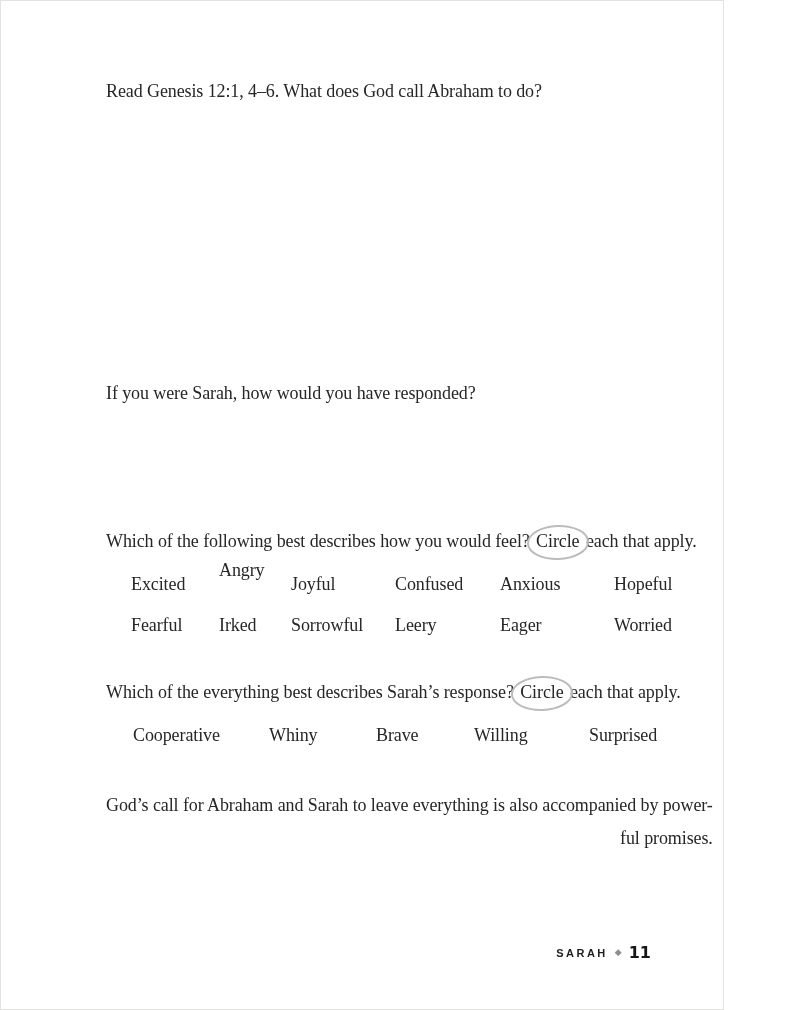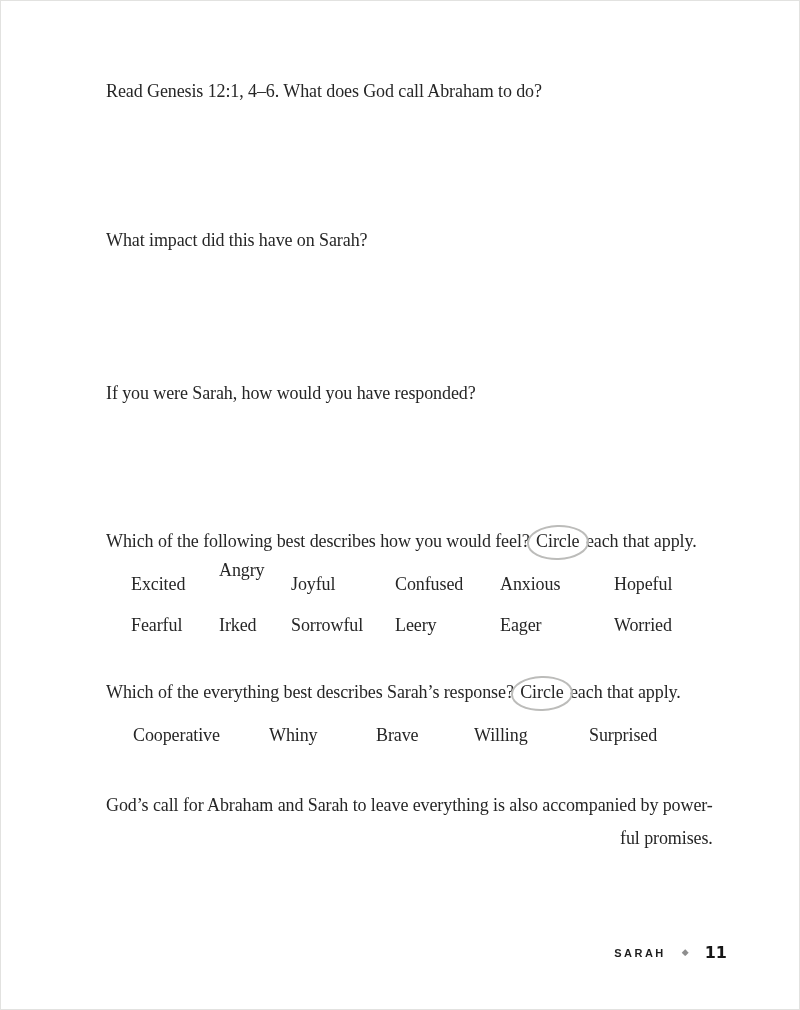--- a/index.html
+++ b/index.html
@@ -2,21 +2,21 @@
 <html><head>
 <meta charset="utf-8">
 <style>
   html, body {
     margin: 0;
     padding: 0;
     background: #ffffff;
   }
   .page {
     position: relative;
-    width: 800px;
+    width: 724px;
     height: 1010px;
     box-sizing: border-box;
     background: #ffffff;
     border: 1px solid #e2e2e0;
     font-family: "Liberation Serif", serif;
     color: #262626;
     overflow: hidden;
   }
   .q {
     position: absolute;
@@ -66,21 +66,21 @@
     display: block;
     white-space: nowrap;
     text-align: right;
   }
   .footer {
     position: absolute;
     top: 942px;
     right: 72px;
     display: flex;
     align-items: center;
-    gap: 16px;
+    gap: 7px;
   }
   .footer-title {
     font-family: "Liberation Sans", sans-serif;
     font-size: 11px;
     font-weight: bold;
     letter-spacing: 2.5px;
     color: #1e1e1e;
   }
   .footer-diamond {
     font-size: 9px;
@@ -94,21 +94,20 @@
     color: #161616;
   }
 </style>
 </head>
 <body>
 
 <div class="page">
 
   <p class="q" style="top:79px">Read Genesis 12:1, 4–6. What does God call Abraham to do?</p>
 
-  <p class="q" style="top:228px">What impact did this have on Sarah?</p>
 
   <p class="q" style="top:381px">If you were Sarah, how would you have responded?</p>
 
   <p class="q" style="top:529px"><span>Which of the following best describes how you would feel?</span> <span class="circled"><span>Circle</span></span> <span>each that apply.</span></p>
 
   <span class="word" style="left:130px; top:573px">Excited</span>
   <span class="word" style="left:218px; top:559px">Angry</span>
   <span class="word" style="left:290px; top:573px">Joyful</span>
   <span class="word" style="left:394px; top:573px">Confused</span>
   <span class="word" style="left:499px; top:573px">Anxious</span>

